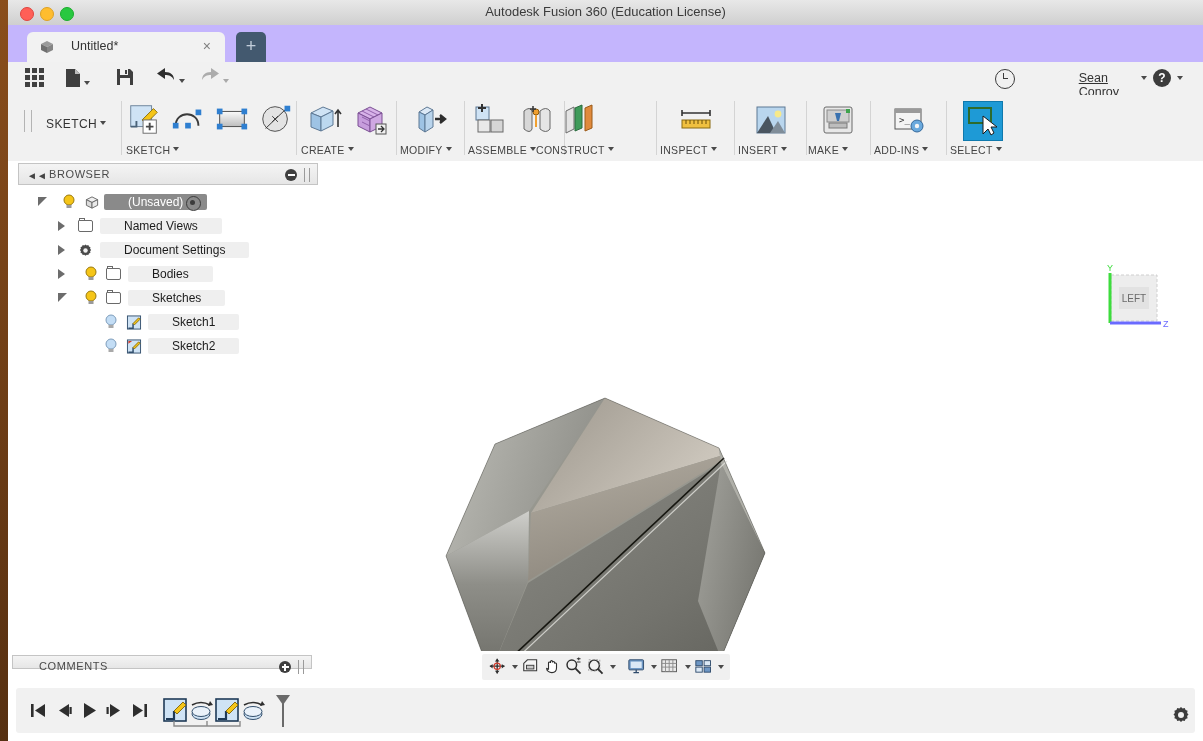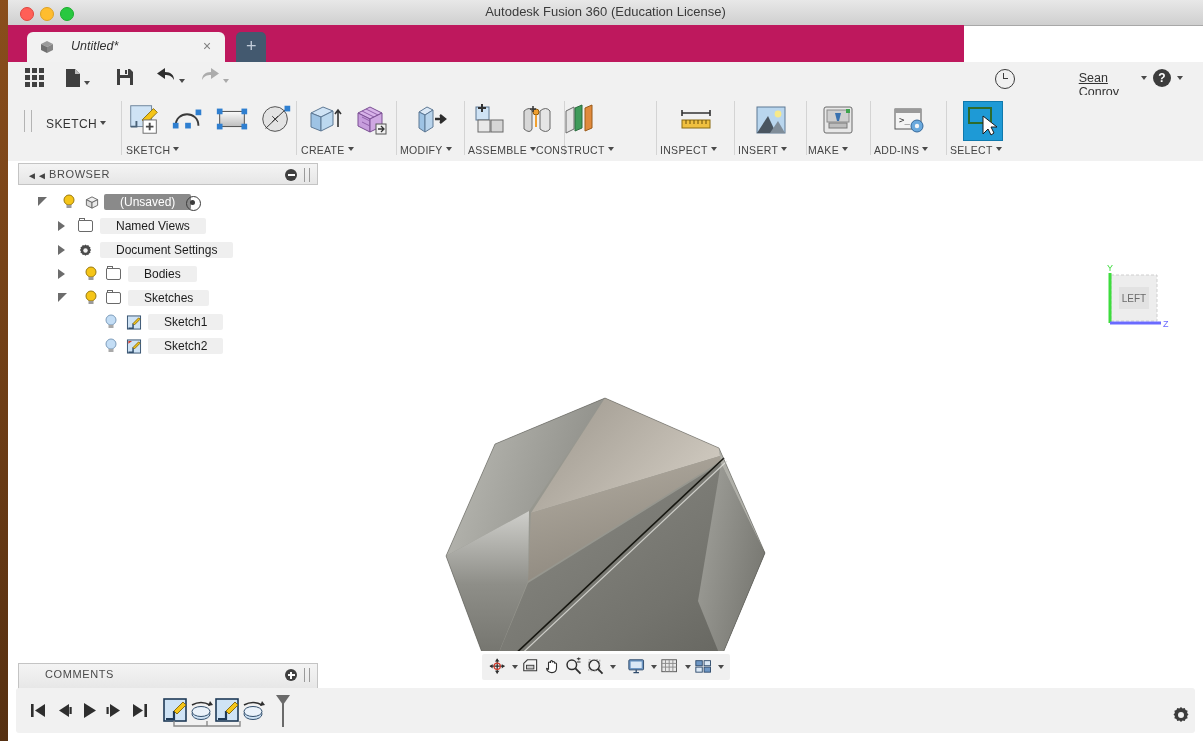--- a/index.html
+++ b/index.html
@@ -31,23 +31,22 @@
   #titlebar .title {
     position: absolute; left: 0; top: 4px; width: 1195px;
     text-align: center; font-size: 13px; color: #3b3b3b;
   }
   .traffic { position: absolute; top: 7px; width: 12px; height: 12px; border-radius: 50%; }
   .tl-close { left: 12px; background: #ff5f57; border: 1px solid #e0443e; }
   .tl-min   { left: 32px; background: #ffbd2e; border: 1px solid #dea123; }
   .tl-max   { left: 52px; background: #28c840; border: 1px solid #1aad2b; }
   
   #tabstrip {
-    position: absolute; left: 0; top: 25px; width: 956px; height: 37px;
-    background: #be185d;
-    font-style: italic;
+    position: absolute; left: 0; top: 25px; width: 1195px; height: 37px;
+    background: #c4b5fd;
   }
   #tab-untitled {
     position: absolute; left: 19px; top: 7px; width: 198px; height: 30px;
     background: #f2f2f2;
     border-radius: 6px 6px 0 0;
   }
   #tab-untitled .cube {
     position: absolute; left: 12px; top: 7px; width: 16px; height: 16px;
   }
   #tab-untitled .tab-label {
@@ -128,21 +127,21 @@
   #browser-collapse { position: absolute; left: 8px; top: 6px; font-size: 10px; color: #444; }
   #browser-min { position: absolute; right: 20px; top: 5px; width: 12px; height: 12px;
     border-radius: 50%; background: #3f3f3f; }
   #browser-min i { position: absolute; left: 2.5px; top: 5px; width: 7px; height: 2px; background: #fff; }
   #browser-grip { position: absolute; right: 7px; top: 4px; width: 4px; height: 14px;
     border-left: 1px solid #9a9a9a; border-right: 1px solid #9a9a9a; }
   #tree { position: absolute; left: 10px; top: 190px; width: 300px; }
   .tnode { position: relative; height: 24px; }
   .tnode .lbl {
     position: absolute; top: 4px; font-size: 12px; color: #1c1c1c;
-    background: #efefef; padding: 1px 16px; border-radius: 2px;
+    background: #efefef; padding: 1px 24px; border-radius: 2px;
   }
   .tnode.root .lbl { background: #8a8a8a; color: #ffffff; }
   .arrow-c {
     position: absolute; top: 7px; width: 10px; height: 10px;
   }
   .arrow-c.closed { border-left: 7px solid #6c6c6c; border-top: 5px solid transparent;
     border-bottom: 5px solid transparent; width: 0; height: 0; }
   .arrow-c.open { width: 0; height: 0; border-top: 9px solid #6c6c6c;
     border-right: 9px solid transparent; }
   .bulb { position: absolute; top: 4px; width: 14px; height: 16px; }
@@ -157,23 +156,23 @@
   #viewcube { position: absolute; right: 32px; top: 100px; width: 86px; height: 88px; }
   
   #navbar {
     position: absolute; left: 474px; top: 654px; width: 248px; height: 26px;
     background: #f0f0f0; border-radius: 2px;
     display: flex; align-items: center; gap: 3px; padding: 0 6px; box-sizing: border-box;
   }
   .nav-ic { width: 20px; height: 20px; position: relative; }
   
   #comments {
-    position: absolute; left: 10px; top: 655px; width: 300px; height: 28px;
+    position: absolute; left: 4px; top: 655px; width: 300px; height: 14px;
     background: linear-gradient(#f4f4f4, #e6e6e6);
-    border: 1px solid #c4c4c4; box-sizing: border-box; margin-top: 8px;
+    border: 1px solid #c4c4c4; box-sizing: border-box;
   }
   #comments .ch-title { position: absolute; left: 26px; top: 4px; font-size: 11px;
     color: #4a4a4a; letter-spacing: .6px; }
   #comments-add { position: absolute; right: 20px; top: 5px; width: 12px; height: 12px;
     border-radius: 50%; background: #3f3f3f; }
   #comments-add i.v { position: absolute; left: 5px; top: 2.5px; width: 2px; height: 7px; background: #fff; }
   #comments-add i.h { position: absolute; left: 2.5px; top: 5px; width: 7px; height: 2px; background: #fff; }
   #comments-grip { position: absolute; right: 7px; top: 4px; width: 4px; height: 14px;
     border-left: 1px solid #9a9a9a; border-right: 1px solid #9a9a9a; }
   

